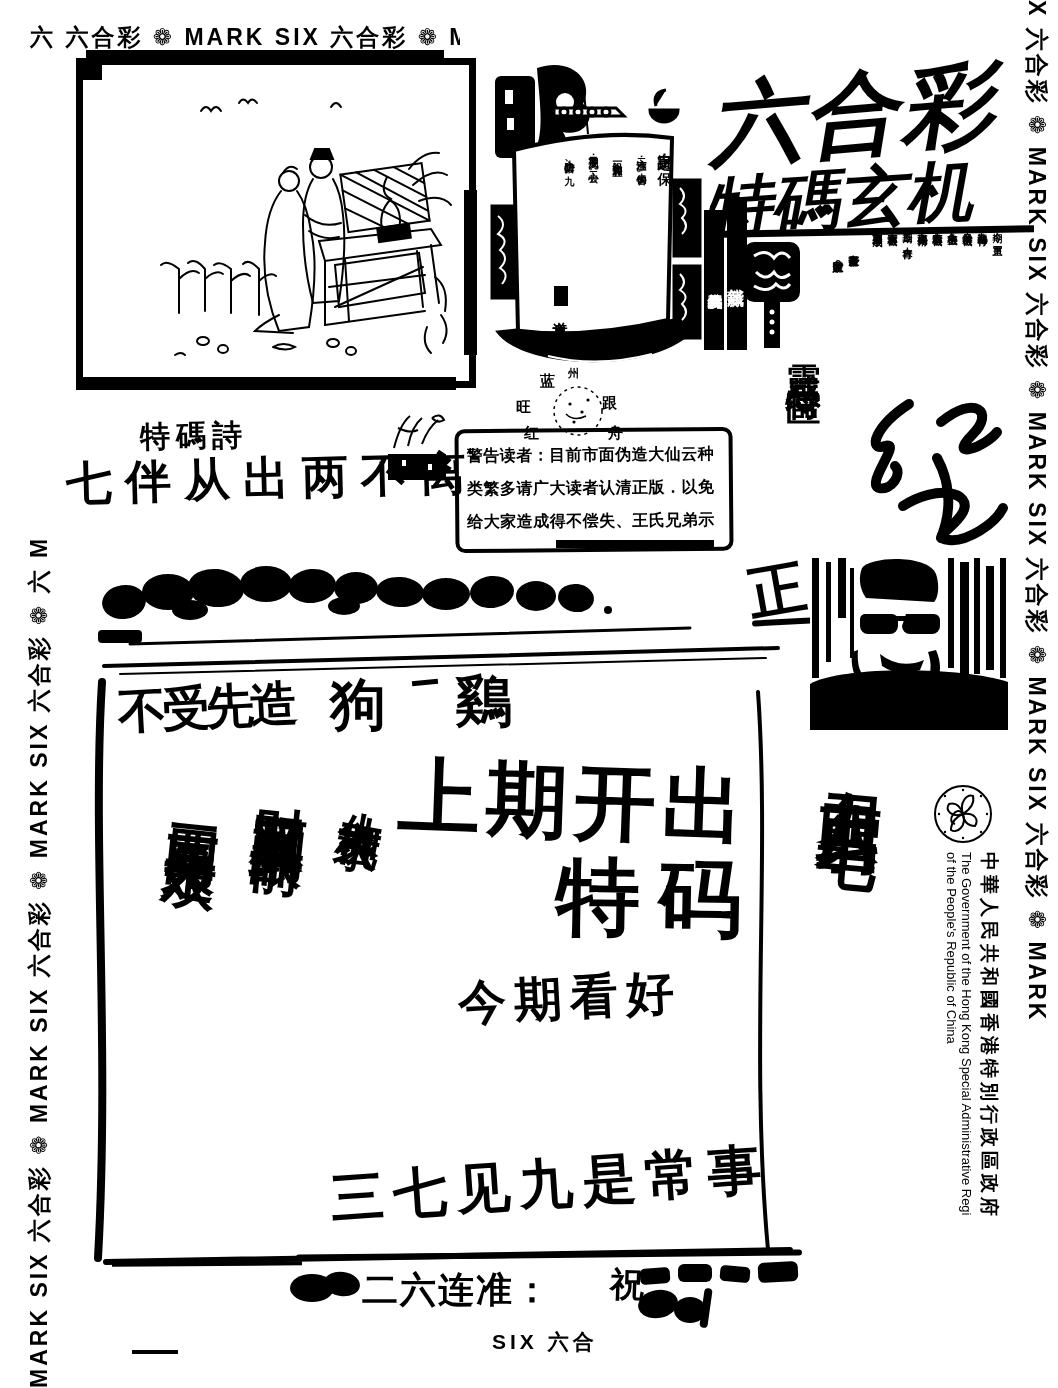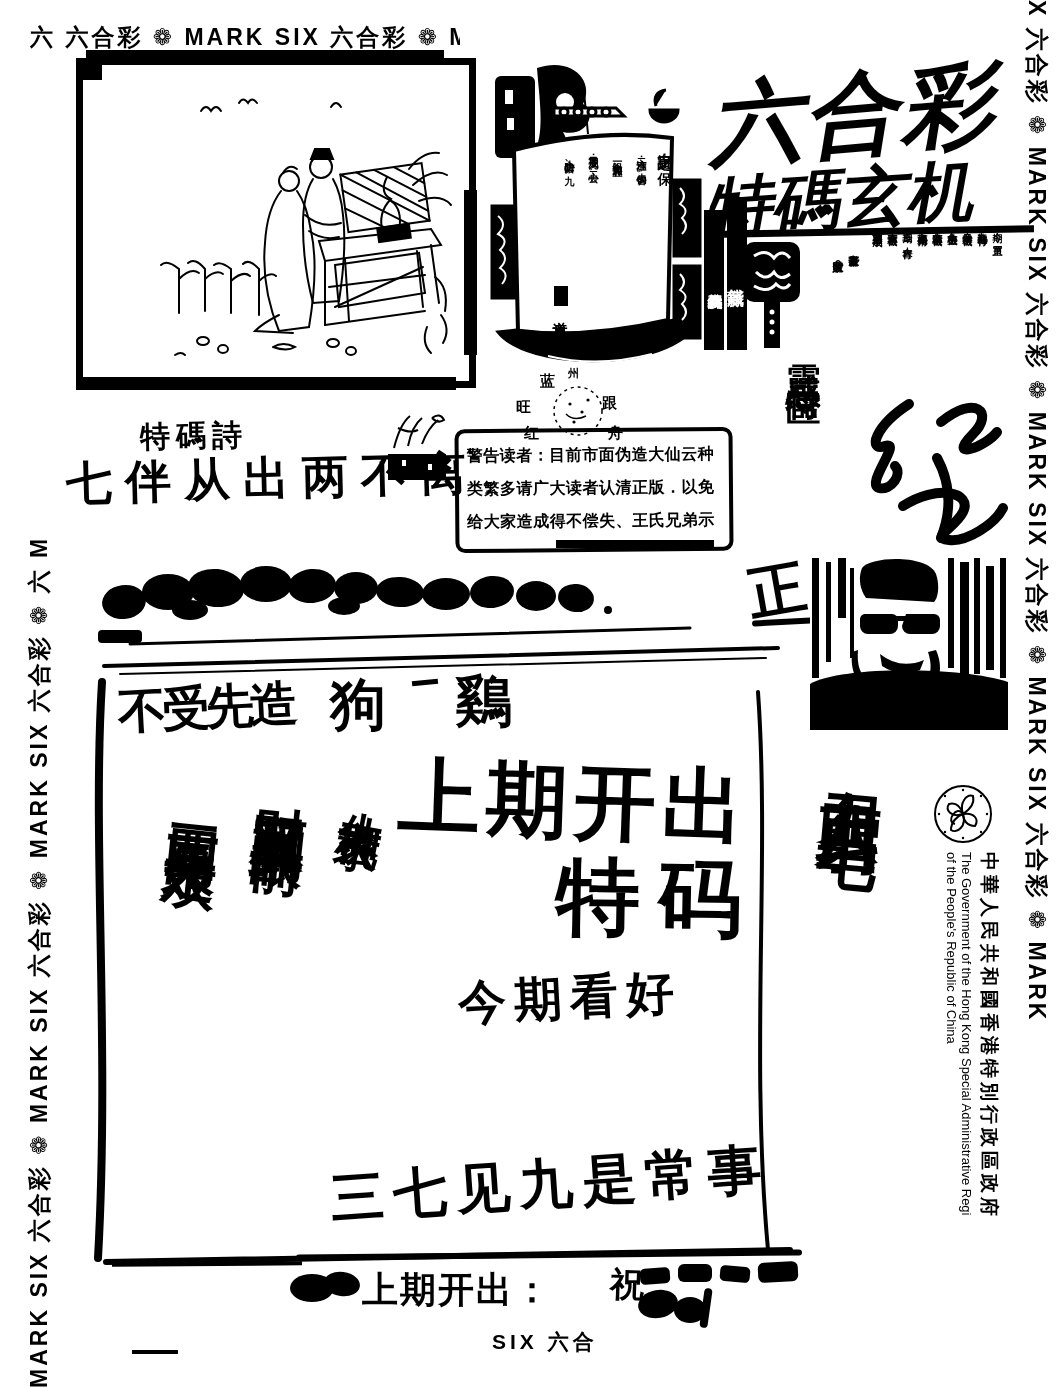--- a/index.html
+++ b/index.html
@@ -306,21 +306,21 @@
   <div class="abs b" style="left:458px;top:966px;font-size:48px;letter-spacing:8px;transform:rotate(-3deg);white-space:nowrap">今期看好</div>
 
   <div class="abs b serif" style="left:330px;top:1148px;font-size:54px;letter-spacing:9px;transform:rotate(-4deg);white-space:nowrap">三七见九是常事</div>
 
   <div class="abs ink" style="left:296px;top:1252px;width:506px;height:6px;transform:rotate(-0.6deg);border-radius:3px"></div>
   <div class="abs ink" style="left:112px;top:1262px;width:190px;height:4px;transform:rotate(-0.4deg)"></div>
   <svg class="abs" style="left:288px;top:1268px" width="76" height="42" viewBox="0 0 76 42">
     <ellipse cx="24" cy="20" rx="22" ry="14" fill="#000"></ellipse>
       <ellipse cx="54" cy="16" rx="18" ry="12" fill="#000" transform="rotate(8 54 16)"></ellipse>
   </svg>
-  <div class="abs b" style="left:362px;top:1266px;font-size:36px;letter-spacing:2px;white-space:nowrap">上期开出：</div>
+  <div class="abs b" style="left:362px;top:1266px;font-size:36px;letter-spacing:2px;white-space:nowrap">二六连准：</div>
   <div class="abs b" style="left:610px;top:1262px;font-size:34px;transform:rotate(2deg)">祝</div>
   <svg class="abs" style="left:640px;top:1252px" width="170" height="46" viewBox="0 0 170 46">
     <g fill="#000">
       <rect x="0" y="16" width="30" height="16" rx="5" transform="rotate(-4 15 24)"></rect>
       <rect x="38" y="12" width="34" height="18" rx="6"></rect>
       <rect x="80" y="14" width="30" height="16" rx="5" transform="rotate(5 95 22)"></rect>
       <rect x="118" y="10" width="40" height="20" rx="6" transform="rotate(-3 138 20)"></rect>
     </g>
   </svg>
   <svg class="abs" style="left:632px;top:1284px" width="96" height="52" viewBox="0 0 96 52">

